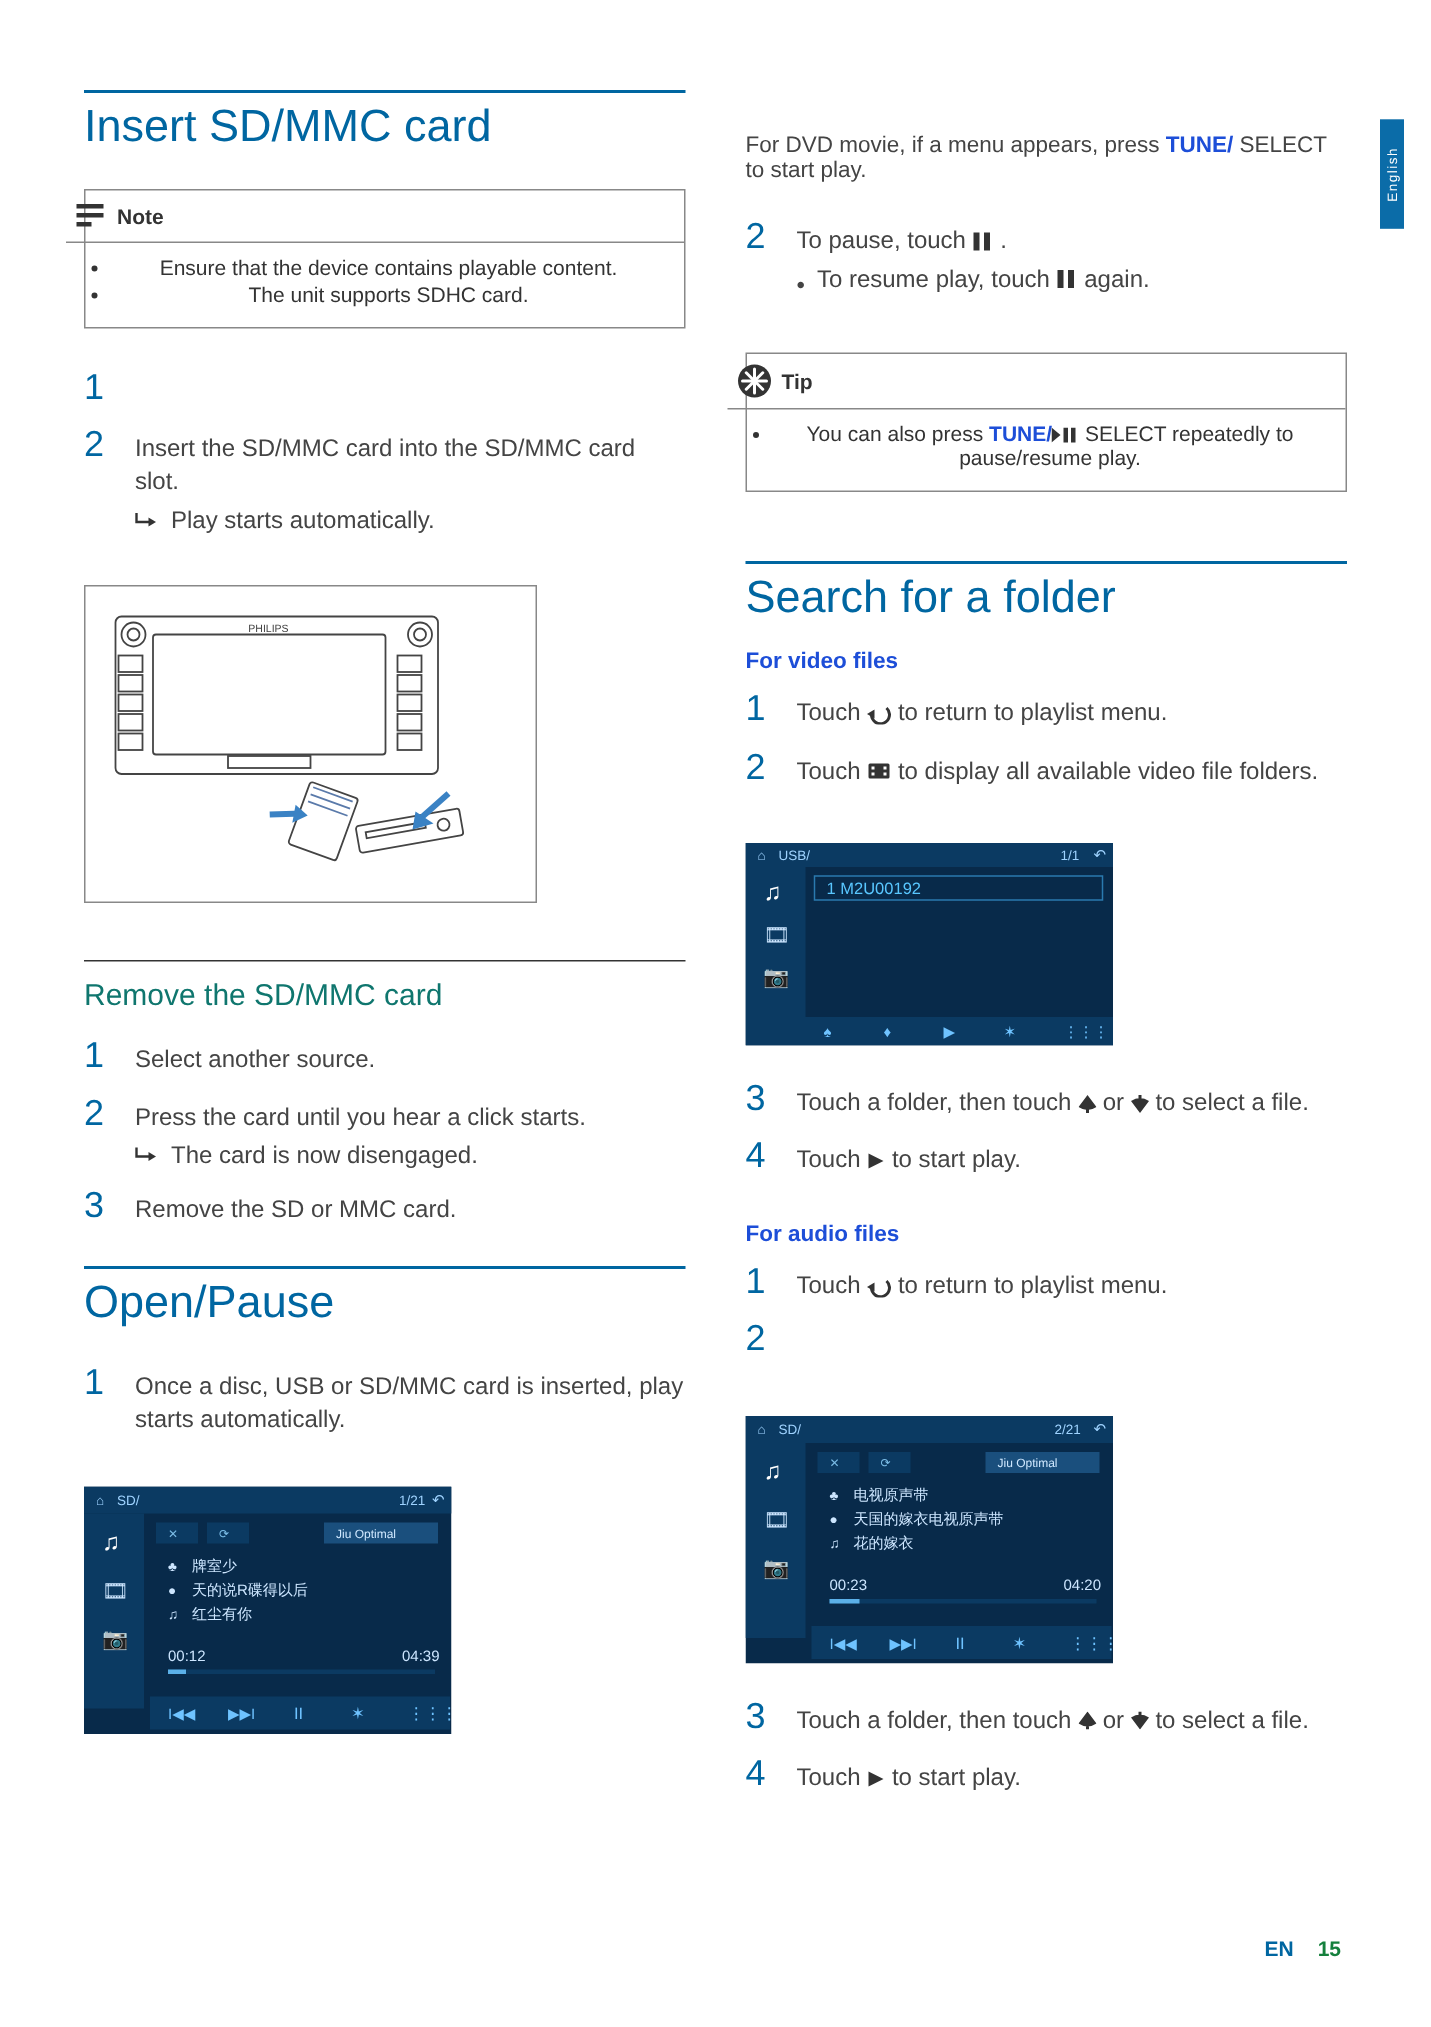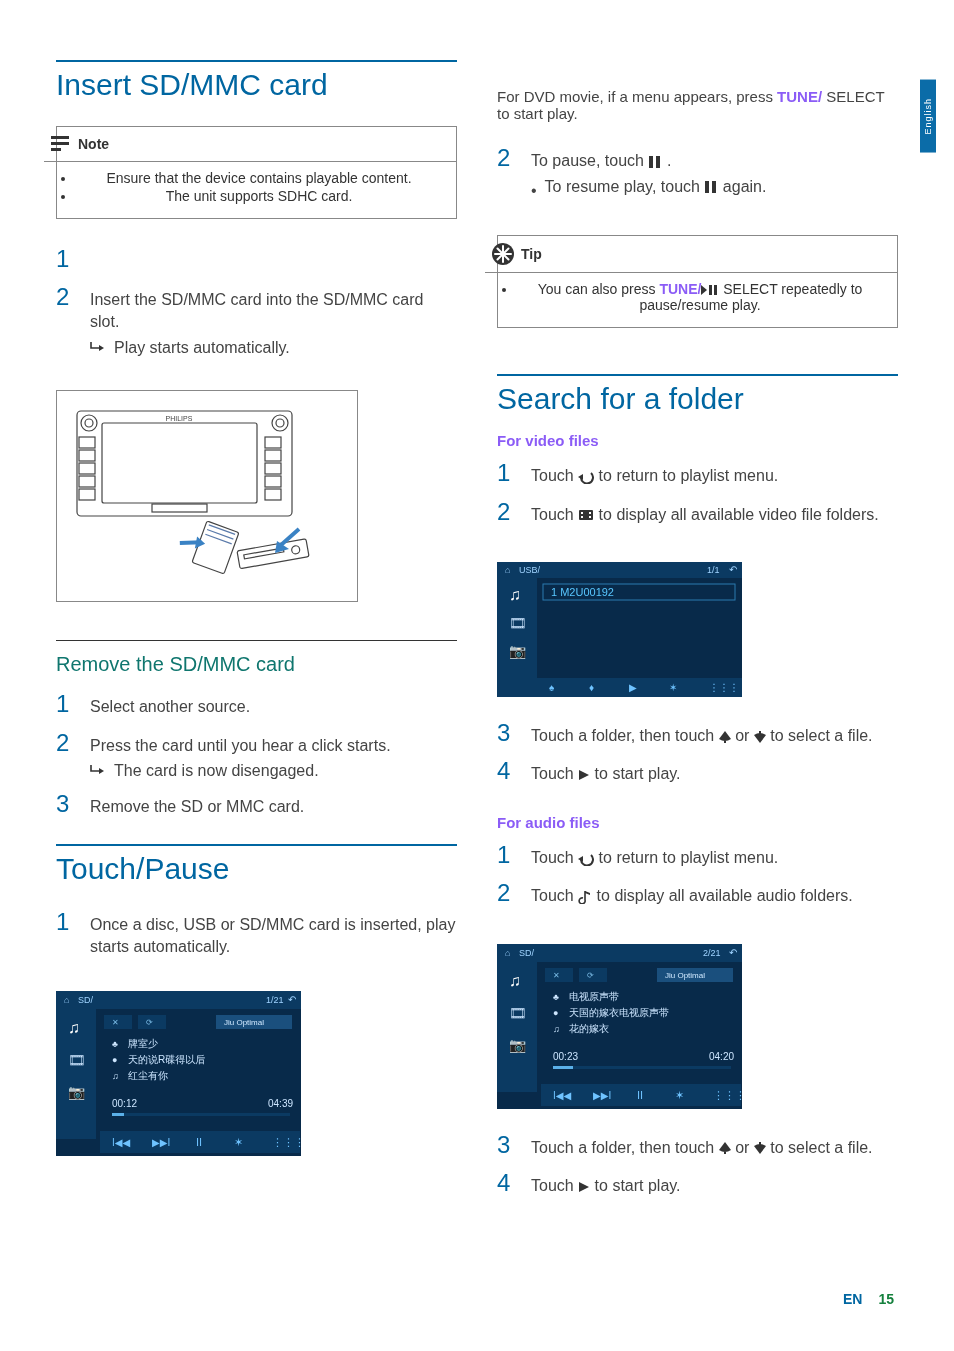--- a/index.html
+++ b/index.html
@@ -80,21 +80,21 @@
   }
   .sub {
     margin-top: 4px;
     display: flex;
     align-items: flex-start;
     gap: 8px;
     padding-left: 0;
   }
   .sub .arrow-icon, .sub .bullet-icon { flex-shrink: 0; margin-top: 4px; }
   .para { font-size: 15px; color: #444; margin: 2px 0; }
-  .label-bold { font-weight: 600; color: #8b5cf6; }
+  .label-bold { font-weight: 600; color: #1d4ed8; }
   .diagram {
     border: 1px solid #888;
     margin: 8px 0 18px 0;
     display: flex;
     align-items: center;
     justify-content: center;
     background: #fff;
   }
   .device-lineart { height: 210px; }
   .screenshot-frame {
@@ -293,21 +293,21 @@
               <span>The card is now disengaged.</span>
             </div>
       </div>
         </li>
     <li>
           <span class="step-num">3</span>
           <span>Remove the SD or MMC card.</span>
         </li>
   </ol>
 
-  <h1>Touch/Pause</h1>
+  <h1>Open/Pause</h1>
   <ol class="steps">
     <li>
           <span class="step-num">1</span>
           <span>Once a disc, USB or SD/MMC card is inserted, play starts automatically.</span>
         </li>
   </ol>
 
   <div class="screenshot-frame">
     <svg width="245" height="165" viewBox="0 0 245 165">
       <rect x="0" y="0" width="245" height="165" fill="#082a4a"></rect>
@@ -476,25 +476,20 @@
     <li>
           <span class="step-num">1</span>
       <div><span>Touch </span><span class="iconbtn">
               <svg width="16" height="14">
                 <use href="#i-return"></use>
               </svg>
             </span><span> to return to playlist menu.</span></div>
         </li>
     <li>
           <span class="step-num">2</span>
-      <div><span>Touch </span><span class="iconbtn">
-              <svg width="14" height="14">
-                <use href="#i-musicnote"></use>
-              </svg>
-            </span><span> to display all available audio folders.</span></div>
         </li>
   </ol>
 
   <div class="screenshot-frame">
     <svg width="245" height="165" viewBox="0 0 245 165">
       <rect x="0" y="0" width="245" height="165" fill="#082a4a"></rect>
       <rect x="0" y="0" width="245" height="18" fill="#0b3a62"></rect>
       <text x="8" y="12" fill="#9fd3ff" font-size="9">⌂</text>
       <text x="22" y="12" fill="#9fd3ff" font-size="9">SD/</text>
       <text x="206" y="12" fill="#9fd3ff" font-size="9">2/21</text>

